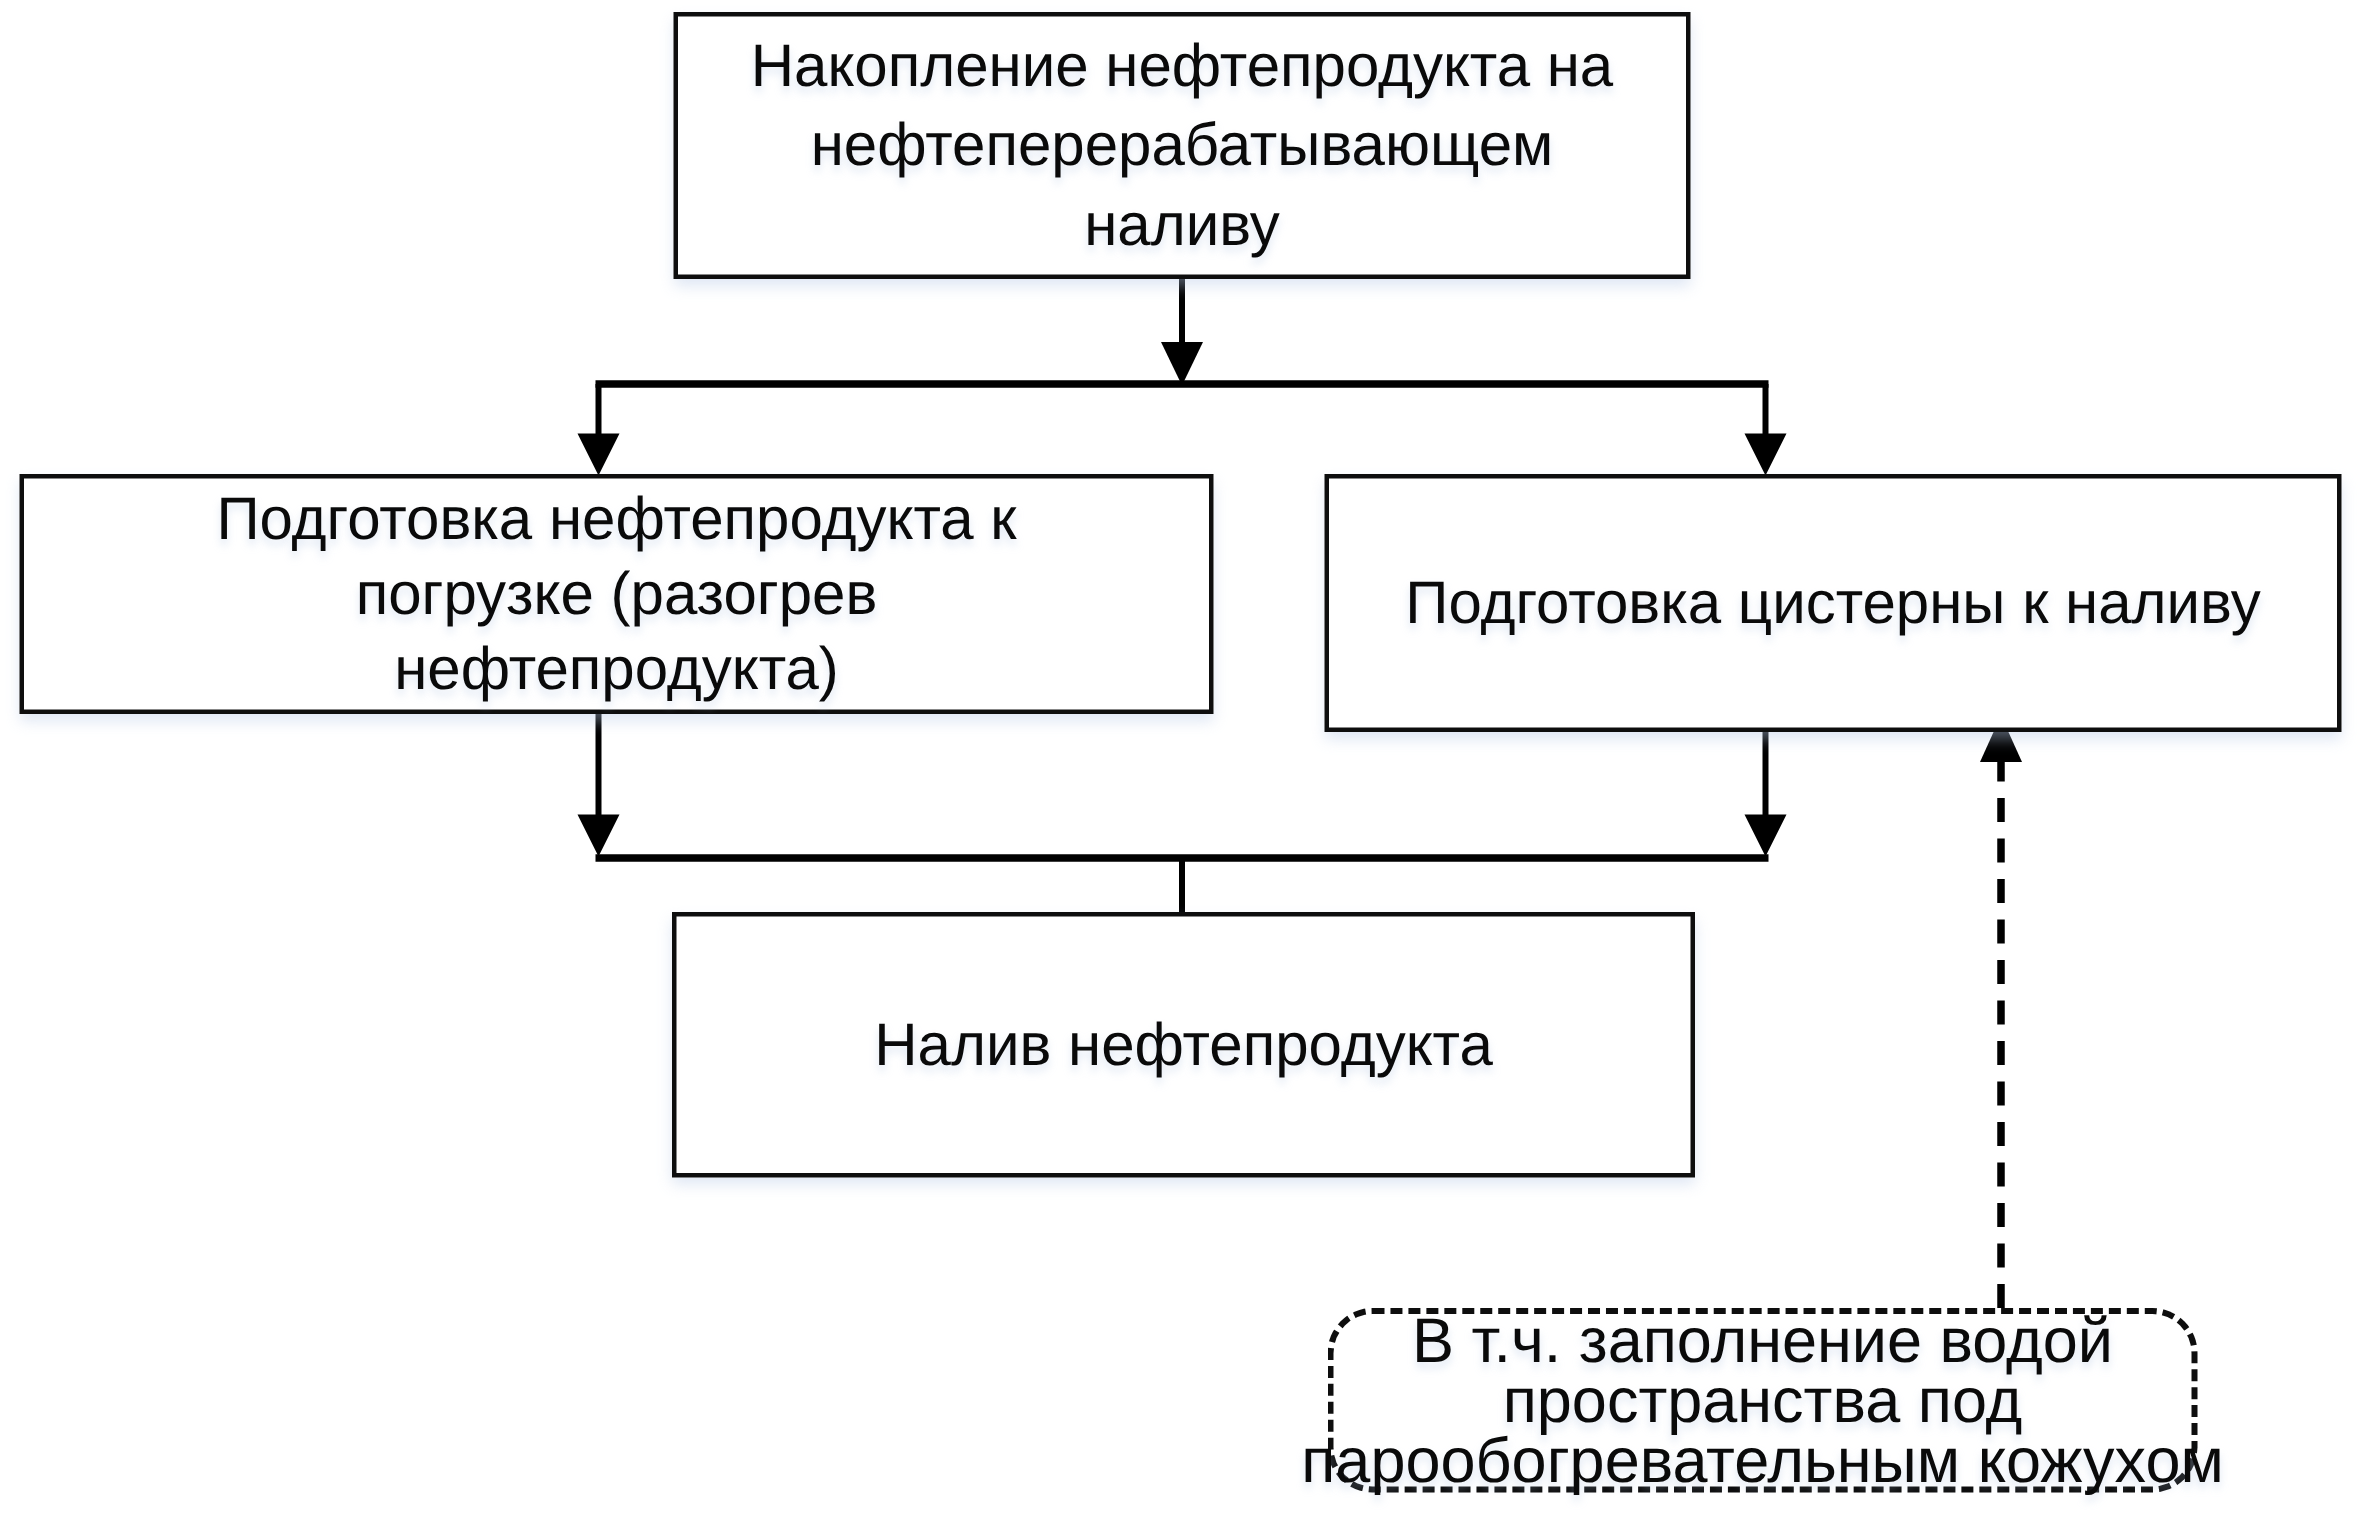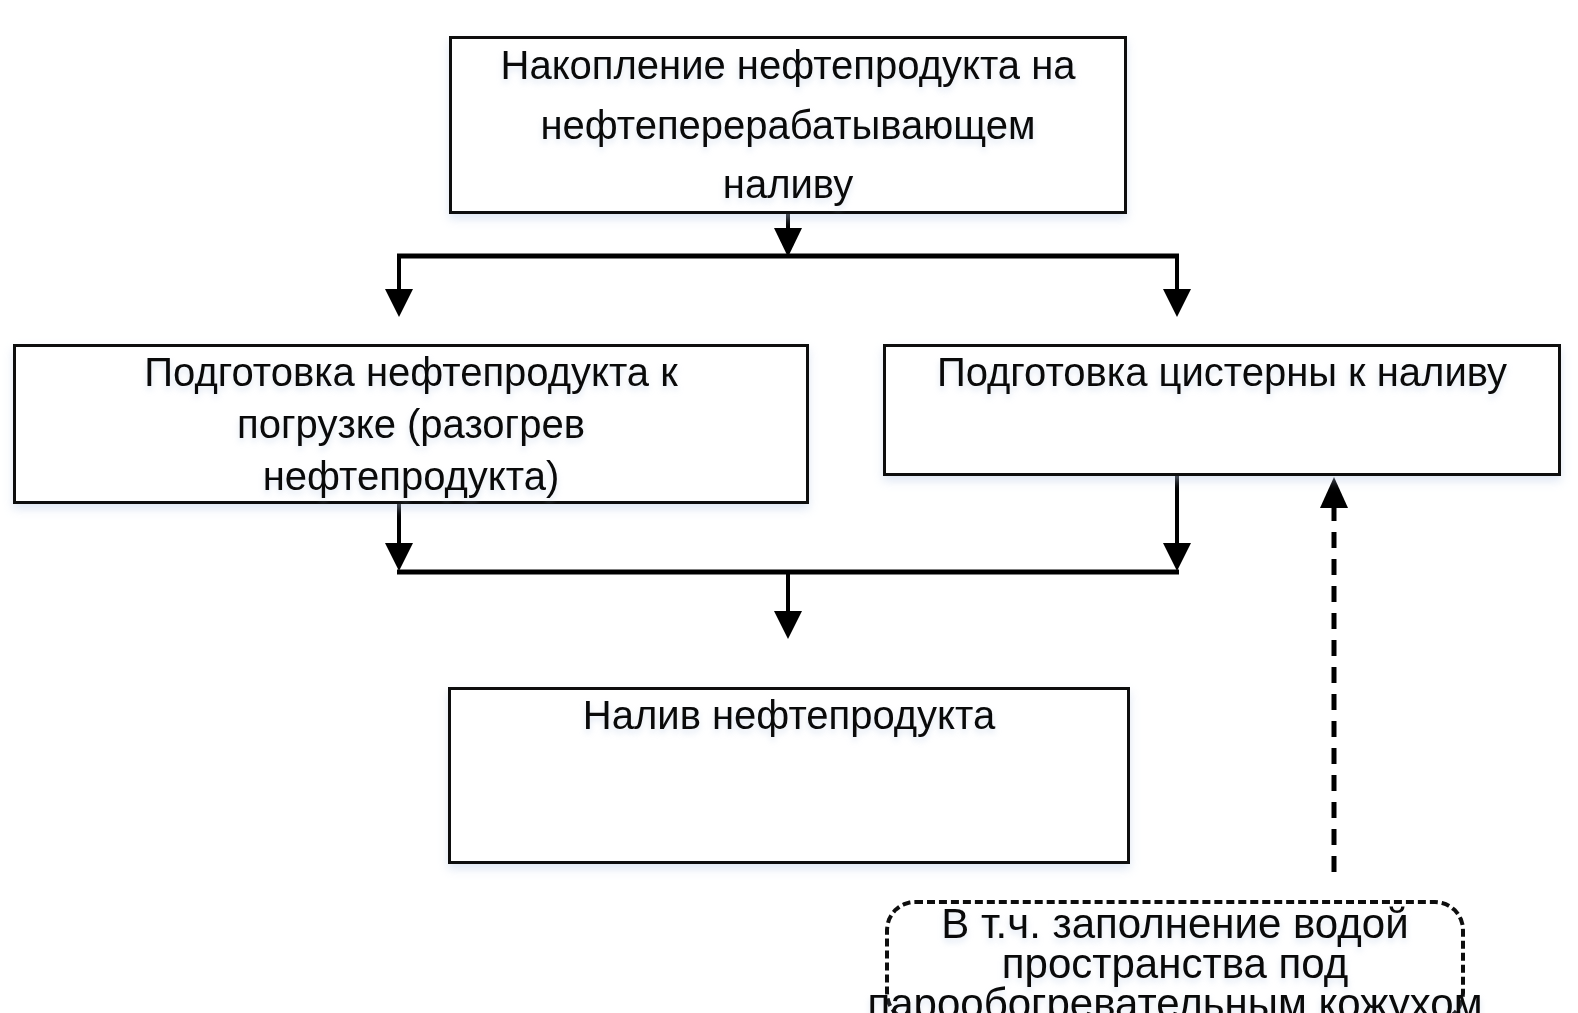--- a/index.html
+++ b/index.html
@@ -23,36 +23,35 @@
     width: 1578px;
     height: 1013px;
   }
   .node {
     position: absolute;
     box-sizing: border-box;
     background: #ffffff;
     border: 3px solid #0e0e0e;
     display: flex;
     flex-direction: column;
-    justify-content: space-between;
+    justify-content: center;
     align-items: center;
     text-align: center;
     box-shadow: 0 5px 9px rgba(185, 202, 230, 0.45);
-    margin-top: 28px;
   }
   .node .line {
     font-size: 40px;
     line-height: 50px;
     white-space: nowrap;
     text-shadow: 0 4px 6px rgba(175, 195, 225, 0.40);
   }
   .node-accumulation   { left: 449px; top: 8px;   width: 678px; height: 178px; }
   .node-product-prep   { left: 13px;  top: 316px; width: 796px; height: 160px; }
-  .node-tank-prep      { left: 883px; top: 316px; width: 678px; height: 132px; }
-  .node-loading        { left: 448px; top: 659px; width: 682px; height: 177px; }
+  .node-tank-prep      { left: 883px; top: 316px; width: 678px; height: 172px; }
+  .node-loading        { left: 448px; top: 608px; width: 682px; height: 177px; }
   .node-accumulation .line { line-height: 53px; }
   .node-note {
     left: 885px; top: 872px; width: 580px; height: 123px;
     border: 4px dashed #0e0e0e;
     border-radius: 30px;
     box-shadow: none;
   }
   .node-note .line {
     font-size: 42px;
     line-height: 40px;

